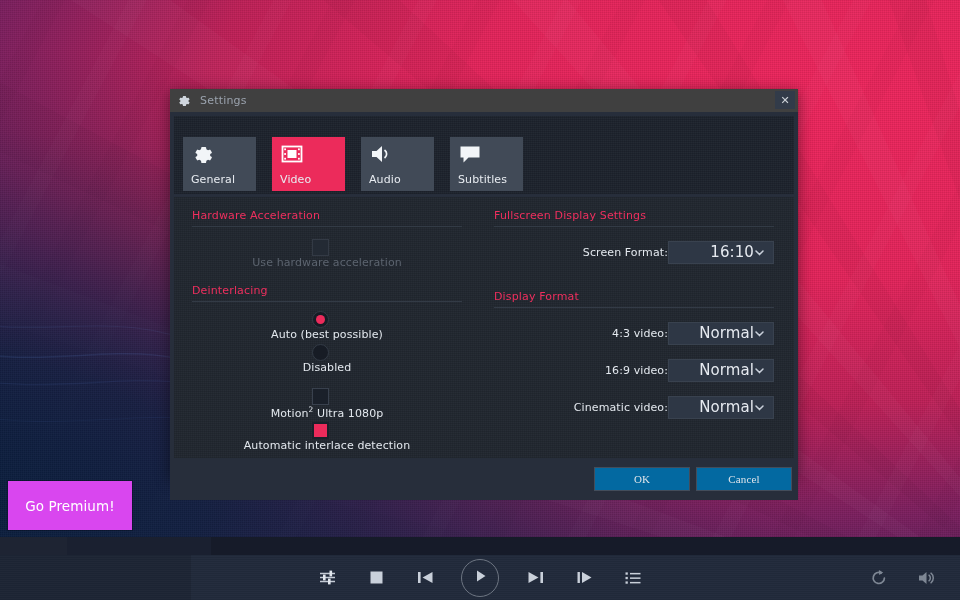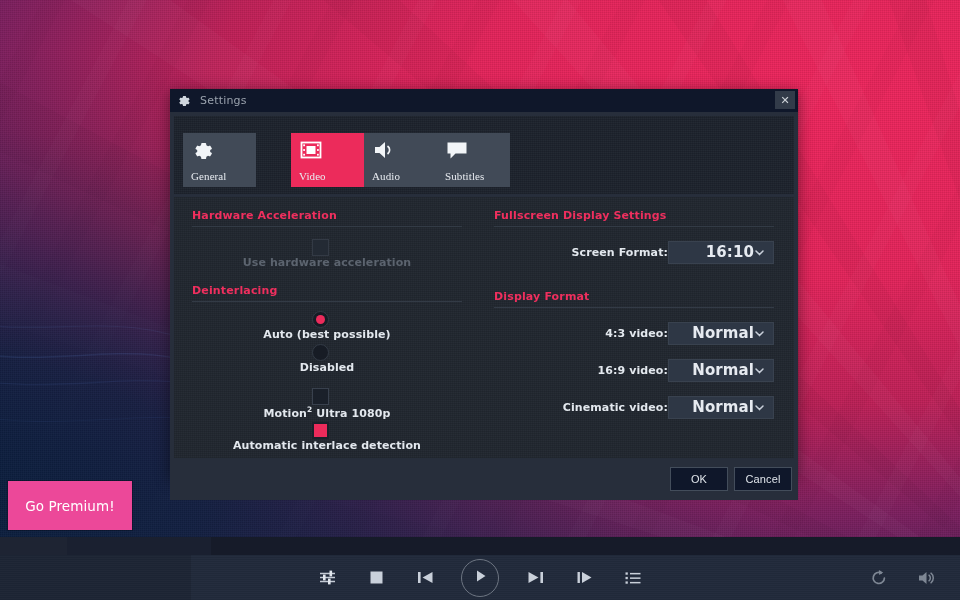--- a/index.html
+++ b/index.html
@@ -82,21 +82,21 @@
     pointer-events: none;
   }
 
   
   #go-premium {
     position: absolute;
     left: 8px;
     top: 481px;
     width: 124px;
     height: 49px;
-    background: #ec4899;
+    background: #d946ef;
     border: none;
     color: #ffffff;
     font-size: 13.5px;
     font-family: "DejaVu Sans", "Liberation Sans", sans-serif;
     letter-spacing: 0.1px;
     cursor: pointer;
     display: flex;
     align-items: center;
     justify-content: center;
     box-shadow: 0 0 0 1px rgba(0,0,0,0.22);
@@ -195,21 +195,21 @@
     height: 389px;
     background: #272e3b;
     box-shadow: 0 3px 14px rgba(0,0,0,0.45);
     display: flex;
     flex-direction: column;
     font-size: 11px;
   }
   #dialog-titlebar {
     position: relative;
     height: 23px;
-    background: #0f172a;
+    background: #404040;
     display: flex;
     align-items: center;
     padding-left: 7px;
     flex: 0 0 auto;
   }
   #titlebar-gear { width: 14px; height: 14px; display: block; margin-right: 9px; }
   #dialog-title {
     color: #9aa2ad;
     font-size: 11px;
     letter-spacing: 0.2px;
@@ -233,36 +233,35 @@
   #tab-bar {
     position: relative;
     height: 78px;
     background: #1e242e;
     background-image:
       repeating-linear-gradient(0deg, rgba(0,0,0,0.07) 0px, rgba(0,0,0,0.07) 1px, rgba(255,255,255,0.014) 1px, rgba(255,255,255,0.014) 2px),
       repeating-linear-gradient(90deg, rgba(0,0,0,0.05) 0px, rgba(0,0,0,0.05) 1px, rgba(255,255,255,0.01) 1px, rgba(255,255,255,0.01) 2px);
     margin: 4px 4px 0 4px;
     flex: 0 0 auto;
     display: flex;
-    align-items: flex-start;
+    align-items: center;
     padding: 17px 0 0 9px;
-    gap: 0;
-    font-family: Liberation Serif, serif;
+    gap: 16px;
   }
   .tab {
     width: 73px;
     height: 54px;
     background: #414a57;
     position: relative;
     cursor: pointer;
     border: none;
     padding: 0;
     display: block;
   }
-  .tab.active { background: #ec2b5b; margin-left: 35px; }
+  .tab.active { background: #ec2b5b; }
   .tab-icon {
     position: absolute;
     left: 9px; top: 7px;
     width: 22px; height: 22px;
   }
   .tab-icon svg { display: block; }
   .tab-label {
     position: absolute;
     left: 8px;
     bottom: 5px;
@@ -275,21 +274,20 @@
   #dialog-content {
     position: relative;
     flex: 1 1 auto;
     margin: 3px 4px 0 4px;
     background: #222831;
     background-image:
       repeating-linear-gradient(0deg, rgba(0,0,0,0.06) 0px, rgba(0,0,0,0.06) 1px, rgba(255,255,255,0.012) 1px, rgba(255,255,255,0.012) 2px),
       repeating-linear-gradient(90deg, rgba(0,0,0,0.04) 0px, rgba(0,0,0,0.04) 1px, rgba(255,255,255,0.009) 1px, rgba(255,255,255,0.009) 2px);
     display: flex;
     padding: 12px 10px 10px 10px;
-    font-weight: bold;
   }
   .col {
     position: relative;
     width: 50%;
     padding: 0 10px 0 8px;
   }
   .col-left { padding-right: 22px; }
   .col-right { padding-left: 10px; }
 
   .section-header {
@@ -397,27 +395,27 @@
     height: 42px;
     flex: 0 0 auto;
     display: flex;
     align-items: center;
     justify-content: flex-end;
     padding-right: 6px;
     gap: 6px;
     background: #272e3b;
   }
   .dlg-btn {
-    width: 58px;
+    width: 96px;
     height: 24px;
-    background: #0f172a;
+    background: #0369a1;
     border: 1px solid #434d5b;
     color: #dfe4ea;
     font-size: 11px;
-    font-family: Liberation Sans, sans-serif;
+    font-family: Liberation Serif, serif;
     cursor: pointer;
     letter-spacing: 0.15px;
   }
 
   sup { font-size: 0.68em; vertical-align: super; }
 </style>
 </head>
 <body>
 
 <div id="screen">

